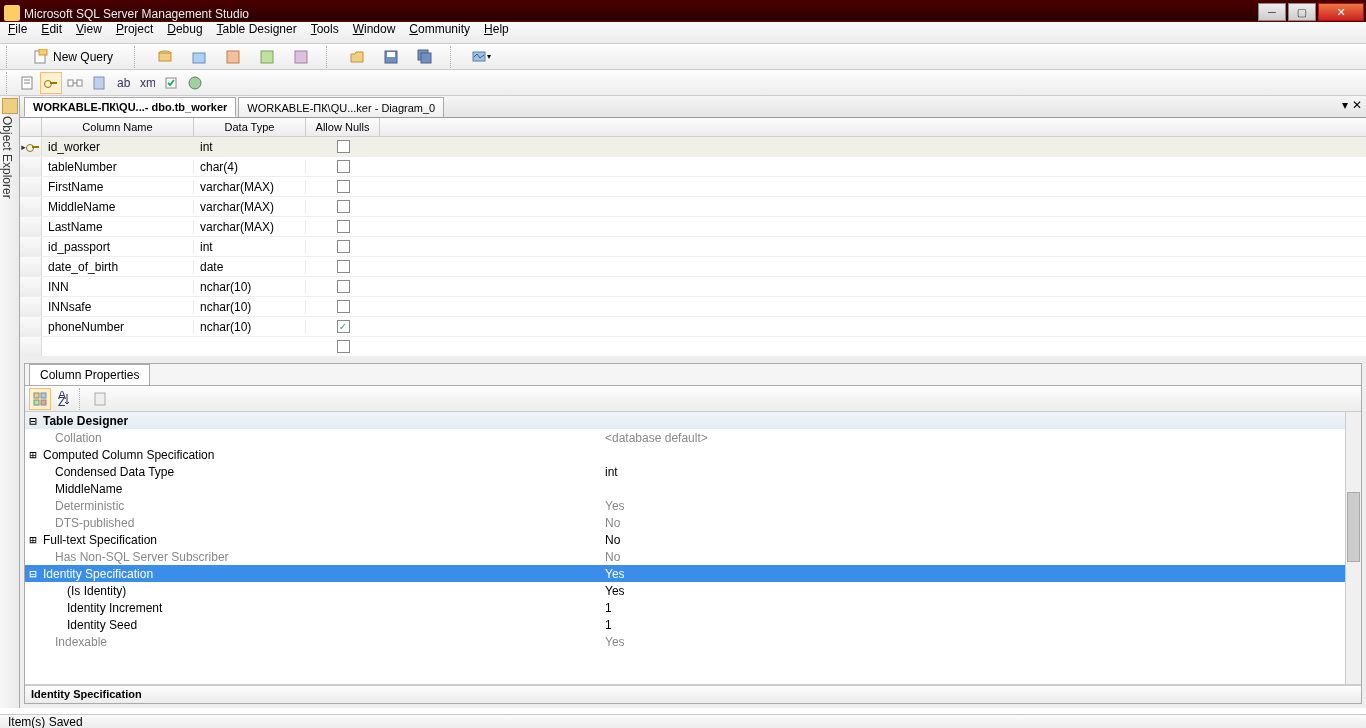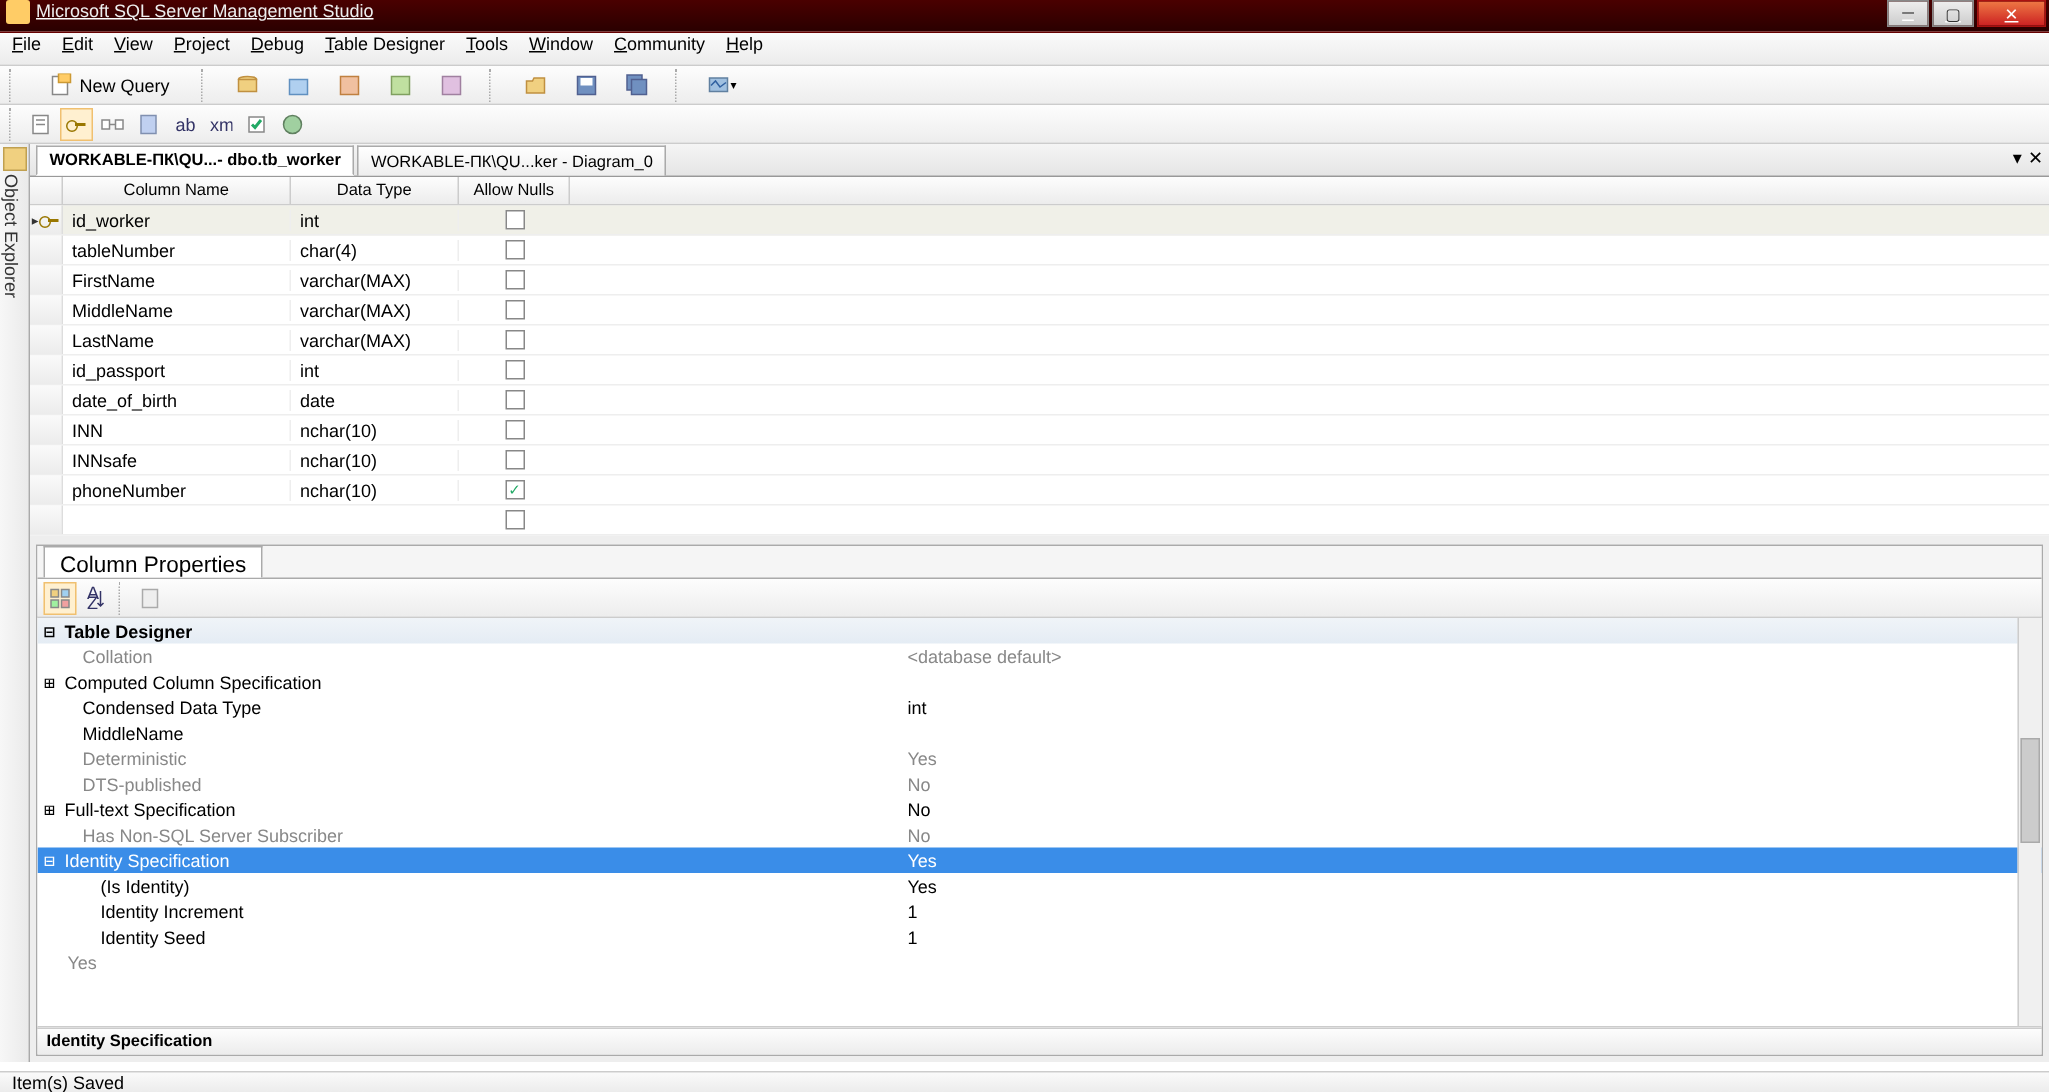--- a/index.html
+++ b/index.html
@@ -1,17 +1,17 @@
 <!DOCTYPE html>
 <html><head>
 <meta charset="utf-8">
 <style>
 * { margin:0; padding:0; box-sizing:border-box; font-family:"Segoe UI",Tahoma,sans-serif; font-size:12px; }
 body { background:#fff; overflow:hidden; width:1366px; height:728px; }
-.titlebar { height:22px; background:linear-gradient(to bottom,#4a0000 0%,#3a0000 50%,#2a0000 100%); display:flex; align-items:flex-start; color:#fff; border-bottom:1px solid #600;text-decoration:underline; }
+.titlebar { height:22px; background:linear-gradient(to bottom,#4a0000 0%,#3a0000 50%,#2a0000 100%); display:flex; align-items:flex-end; color:#fff; border-bottom:1px solid #600; }
 .titlebar .icon { width:16px; height:16px; margin:0 4px; background:#ffcc66; border-radius:2px; display:inline-block;}
 .titlebar .title { font-size:12px; color:#eee; flex:1; }
 .winbtns { display:flex; gap:2px; margin-right:2px;}
 .winbtn { width:28px; height:18px; border:1px solid #888; background:linear-gradient(#eee,#ccc); display:flex; align-items:center; justify-content:center; font-size:11px; color:#333;}
 .winbtn.max { width:28px;}
 .winbtn.close { width:46px; background:linear-gradient(#e74,#c22); color:#fff; border:1px solid #a11;}
 .menubar { height:22px; background:linear-gradient(#fafafa,#ececec); border-bottom:1px solid #ccc; display:flex; padding-left:8px; gap:14px;}
 .menubar span { cursor:default;}
 .menubar span u { text-decoration:underline;}
 .toolbar { height:26px; background:linear-gradient(#fdfdfd,#ededed); border-bottom:1px solid #ccc; display:flex; align-items:center; padding-left:4px; gap:12px;}
@@ -42,21 +42,21 @@
 .gridrow .colname { width:152px; padding-left:6px; border-right:1px solid #eee;}
 .gridrow .coltype { width:112px; padding-left:6px; border-right:1px solid #eee;}
 .gridrow .colnull { width:74px; display:flex; align-items:center; justify-content:center;}
 .chk { width:13px; height:13px; border:1px solid #888; background:#fff; display:inline-flex; align-items:center; justify-content:center; font-size:10px; color:#2a6;}
 .keyicon { width:14px; height:10px; position:relative;}
 .keyicon::before { content:""; position:absolute; left:0; top:2px; width:6px; height:6px; border:1px solid #997700; border-radius:50%;}
 .keyicon::after { content:""; position:absolute; left:6px; top:4px; width:7px; height:2px; background:#997700;}
 .rowptr { font-size:9px; color:#333;}
 .colprops { flex:1; background:#fff; border-top:1px solid #aaa; display:flex; flex-direction:column; margin:6px 4px 4px 4px; border:1px solid #aaa;}
 .cptabs { height:22px; display:flex; background:#f5f5f5; border-bottom:1px solid #aaa;}
-.cptab { padding:3px 10px; border:1px solid #aaa; border-bottom:none; background:#fff; font-size:15px; margin-left:4px;}
+.cptab { padding:3px 10px; border:1px solid #aaa; border-bottom:none; background:#fff; font-size:12px; margin-left:4px;}
 .cptoolbar { height:26px; background:linear-gradient(#fdfdfd,#ededed); border-bottom:1px solid #ccc; display:flex; align-items:center; padding-left:4px; gap:2px;}
 .propgrid { flex:1; overflow:hidden; position:relative; background:#fff; border-bottom:1px solid #ccc;}
 .proprow { display:flex; height:17px; align-items:center; font-size:11px;}
 .proprow.hdr { background:linear-gradient(#f0f4f8,#e4ecf4); font-weight:bold;}
 .proprow.selrow { background:#3a8de8; color:#fff;}
 .proprow .exp { width:16px; text-align:center; font-family:monospace; cursor:default;}
 .proprow .pname { width:560px; padding-left:2px;}
 .proprow .pval { flex:1; padding-left:4px;}
 .proprow.indent1 .pname { padding-left:14px;}
 .proprow.indent2 .pname { padding-left:26px;}
@@ -407,20 +407,21 @@
             <div class="pname">Identity Increment</div>
             <div class="pval">1</div>
           </div>
           <div class="proprow indent2">
             <div class="exp"></div>
             <div class="pname">Identity Seed</div>
             <div class="pval">1</div>
           </div>
           <div class="proprow gray indent1">
             <div class="exp"></div>
+            <div class="pname">Indexable</div>
             <div class="pval">Yes</div>
           </div>
           <div class="propscroll">
             <div class="scrollthumb"></div>
           </div>
       </div>
       <div class="propftr">Identity Specification</div>
     </div>
   </div>
 </div>

